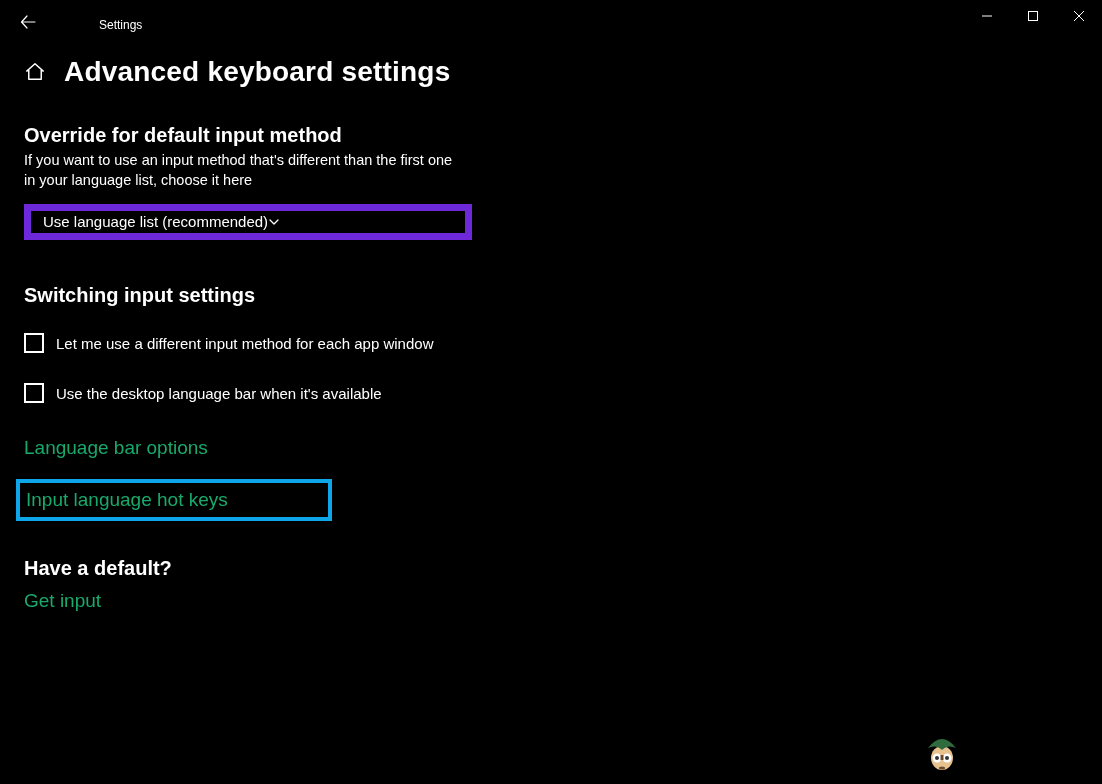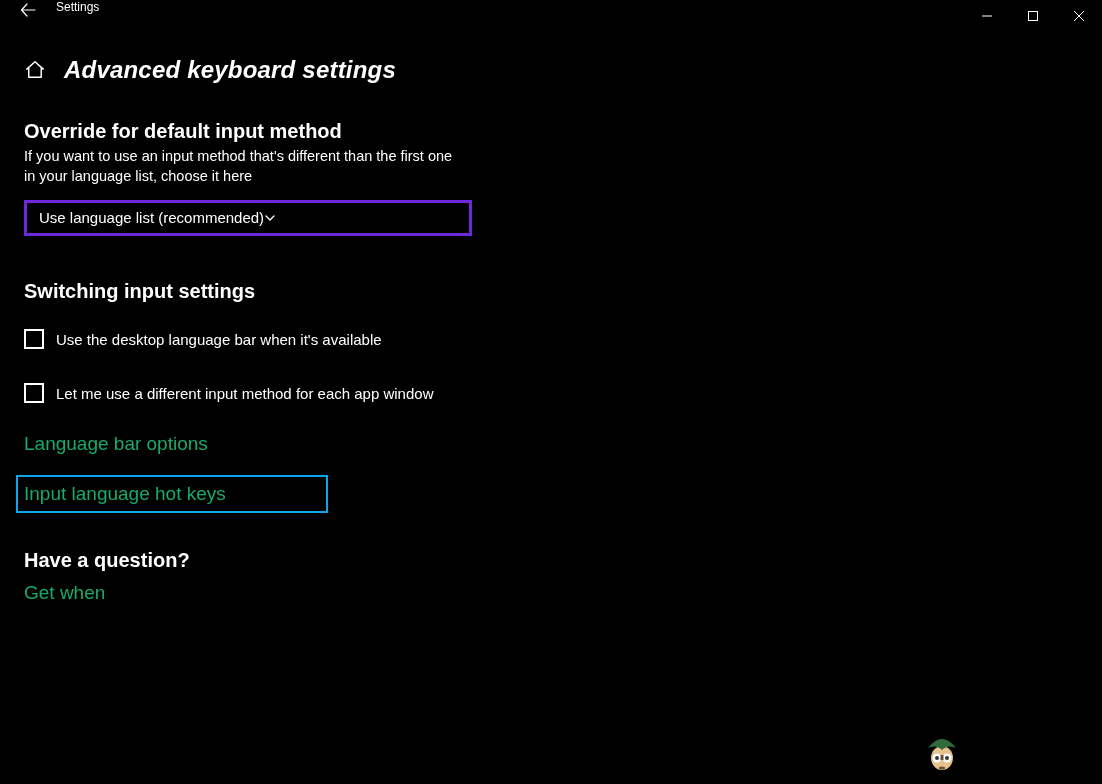--- a/index.html
+++ b/index.html
@@ -11,23 +11,24 @@
   body {
     background: #000;
     color: #fff;
     width: 1102px;
     height: 784px;
     overflow: hidden;
     position: relative;
   }
   .titlebar {
     display: flex;
-    align-items: flex-start;
+    align-items: flex-end;
     height: 32px;
     padding: 0 0 0 18px;
+    gap: 43px;
   }
   .titlebar .back {
     width: 20px;
     height: 20px;
     display: flex;
     align-items: center;
     justify-content: center;
     margin-right: 18px;
   }
   .titlebar .app-title {
@@ -53,41 +54,40 @@
   .page-header {
     display: flex;
     align-items: center;
     margin-bottom: 36px;
   }
   .page-header .home-icon {
     margin-right: 18px;
     display: flex;
   }
   .page-header h1 {
-    font-size: 24px;
+    font-size: 28px;
     font-weight: 600;
     letter-spacing: 0.2px;
-    font-style: italic;
   }
   .section-title {
     font-size: 20px;
     font-weight: 600;
     margin-bottom: 4px;
   }
   .section-desc {
     font-size: 14.5px;
     color: #ffffff;
     line-height: 1.35;
     margin-bottom: 14px;
     max-width: 440px;
   }
   .dropdown {
     width: 448px;
     height: 36px;
-    border: 3px solid #6d28d9;
+    border: 7px solid #6d28d9;
     background: #000;
     display: flex;
     align-items: center;
     padding: 0 10px 1px 12px;
     font-size: 15px;
     margin-bottom: 44px;
     justify-content: flex-start;
   }
   .dropdown .chev {
     display: flex;
@@ -118,21 +118,21 @@
   .link {
     font-size: 19px;
     color: #18a96b;
     display: inline-block;
     cursor: pointer;
   }
   .link-row {
     margin-bottom: 20px;
   }
   .highlight-box {
-    border: 2px solid #0ea5e9;
+    border: 4px solid #0ea5e9;
     padding: 6px 100px 6px 6px;
     display: inline-block;
     margin-left: -8px;
     margin-bottom: 36px;
   }
   .highlight-box .link {
     margin: 0;
   }
   .section-gap {
     margin-bottom: 44px;
@@ -195,43 +195,43 @@
         <svg width="12" height="12" viewBox="0 0 12 12">
           <path d="M2 4 L6 8 L10 4" stroke="#fff" stroke-width="1.3" fill="none" stroke-linecap="round" stroke-linejoin="round"></path>
         </svg>
       </span>
     </div>
   </div>
 
   <div>
     <div class="section-title" style="margin-bottom:26px;">Switching input settings</div>
 
+    <div class="checkbox-row">
+      <div class="checkbox"></div>
+      <span>Let me use a different input method for each app window</span>
+    </div>
+
     <div class="checkbox-row" style="margin-bottom:34px;">
       <div class="checkbox"></div>
       <span>Use the desktop language bar when it's available</span>
     </div>
 
-    <div class="checkbox-row">
-      <div class="checkbox"></div>
-      <span>Let me use a different input method for each app window</span>
-    </div>
-
     <div class="link-row">
       <span class="link">Language bar options</span>
     </div>
 
     <div class="highlight-box">
       <span class="link">Input language hot keys</span>
     </div>
   </div>
 
 
   <div>
-    <div class="section-title" style="margin-bottom:10px;">Have a question?</div>
-    <span class="link">Get when</span>
+    <div class="section-title" style="margin-bottom:10px;">Have a default?</div>
+    <span class="link">Get input</span>
   </div>
 
 </div>
 
 <div class="mascot">
   <svg width="40" height="48" viewBox="0 0 40 48">
     <ellipse cx="20" cy="30" rx="11" ry="12" fill="#e6c28f"></ellipse>
     <path d="M6 20 Q20 2 34 20 Q26 16 20 22 Q14 16 6 20 Z" fill="#2f6b3c"></path>
     <circle cx="15" cy="30" r="4.5" fill="#fff"></circle>
     <circle cx="25" cy="30" r="4.5" fill="#fff"></circle>

